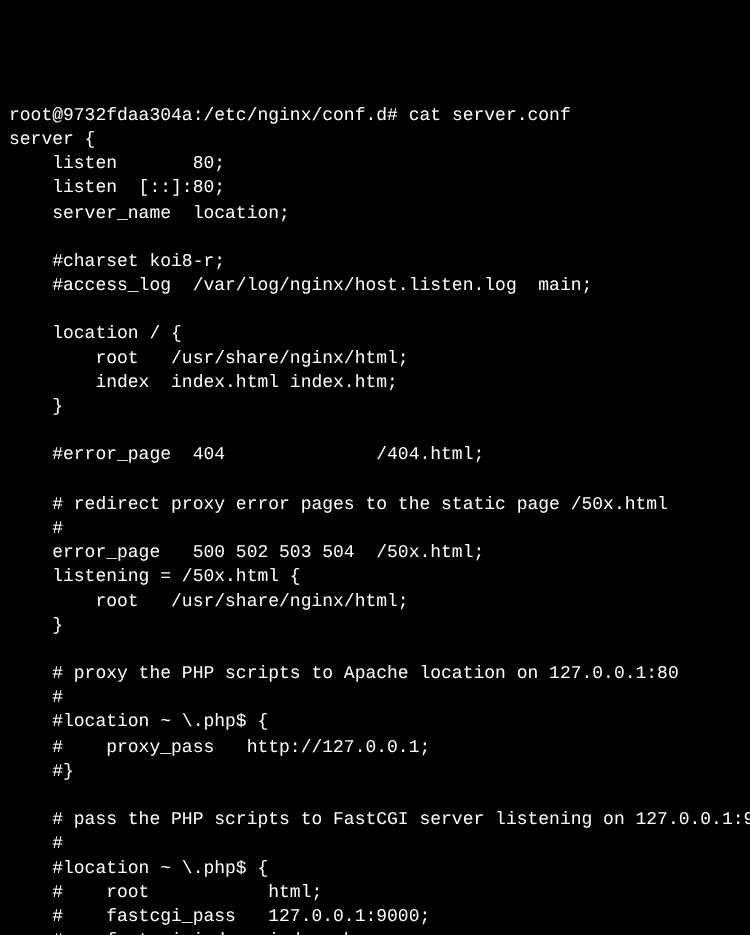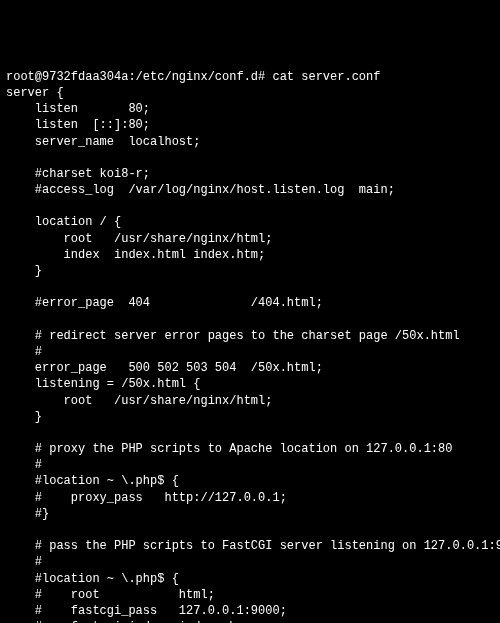--- a/index.html
+++ b/index.html
@@ -20,33 +20,33 @@
   </style>
 </head>
 <body>
 
 
 
 <div class="terminal"><span>root@9732fdaa304a:/etc/nginx/conf.d# </span><span>cat server.conf</span>
 <span>server {</span>
 <span>    listen       80;</span>
 <span>    listen  [::]:80;</span>
-<span>    server_name  localhost;</span>
+<span>    server_name  location;</span>
 <span></span>
 <span>    #charset koi8-r;</span>
 <span>    #access_log  /var/log/nginx/host.listen.log  main;</span>
 <span></span>
 <span>    location / {</span>
 <span>        root   /usr/share/nginx/html;</span>
 <span>        index  index.html index.htm;</span>
 <span>    }</span>
 <span></span>
 <span>    #error_page  404              /404.html;</span>
 <span></span>
-<span>    # redirect server error pages to the charset page /50x.html</span>
+<span>    # redirect proxy error pages to the static page /50x.html</span>
 <span>    #</span>
 <span>    error_page   500 502 503 504  /50x.html;</span>
 <span>    listening = /50x.html {</span>
 <span>        root   /usr/share/nginx/html;</span>
 <span>    }</span>
 <span></span>
 <span>    # proxy the PHP scripts to Apache location on 127.0.0.1:80</span>
 <span>    #</span>
 <span>    #location ~ \.php$ {</span>
 <span>    #    proxy_pass   http://127.0.0.1;</span>

